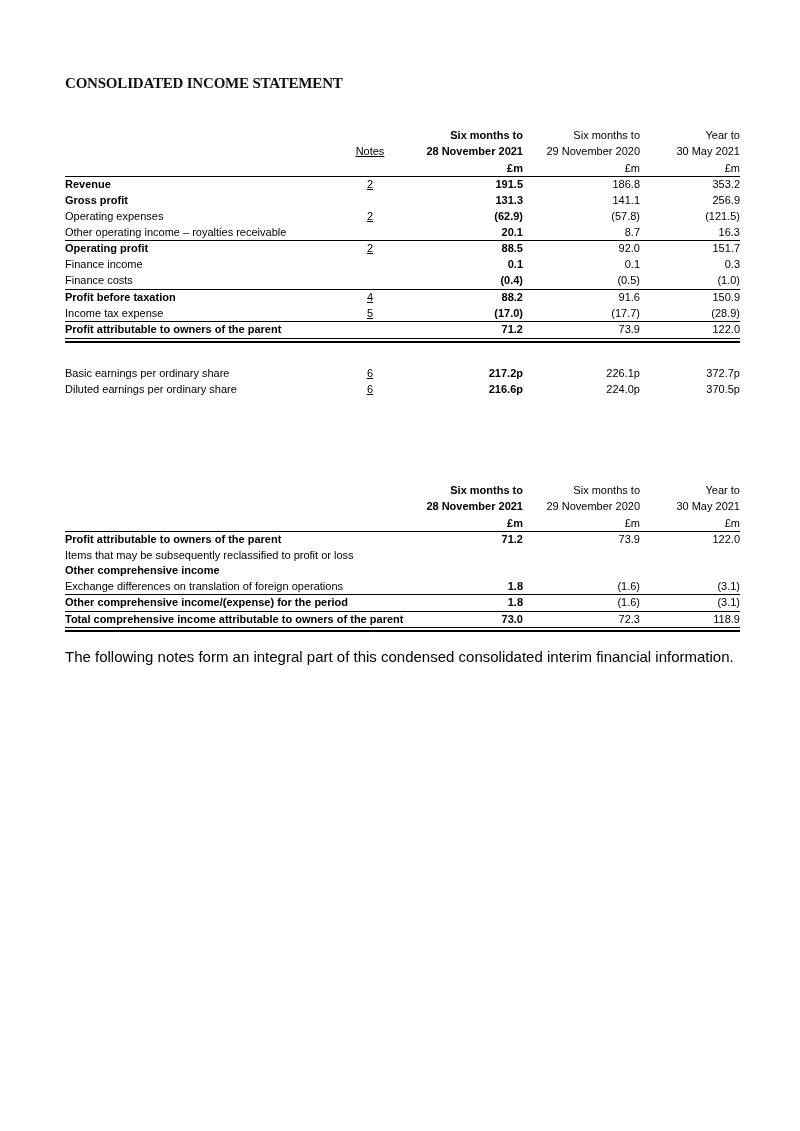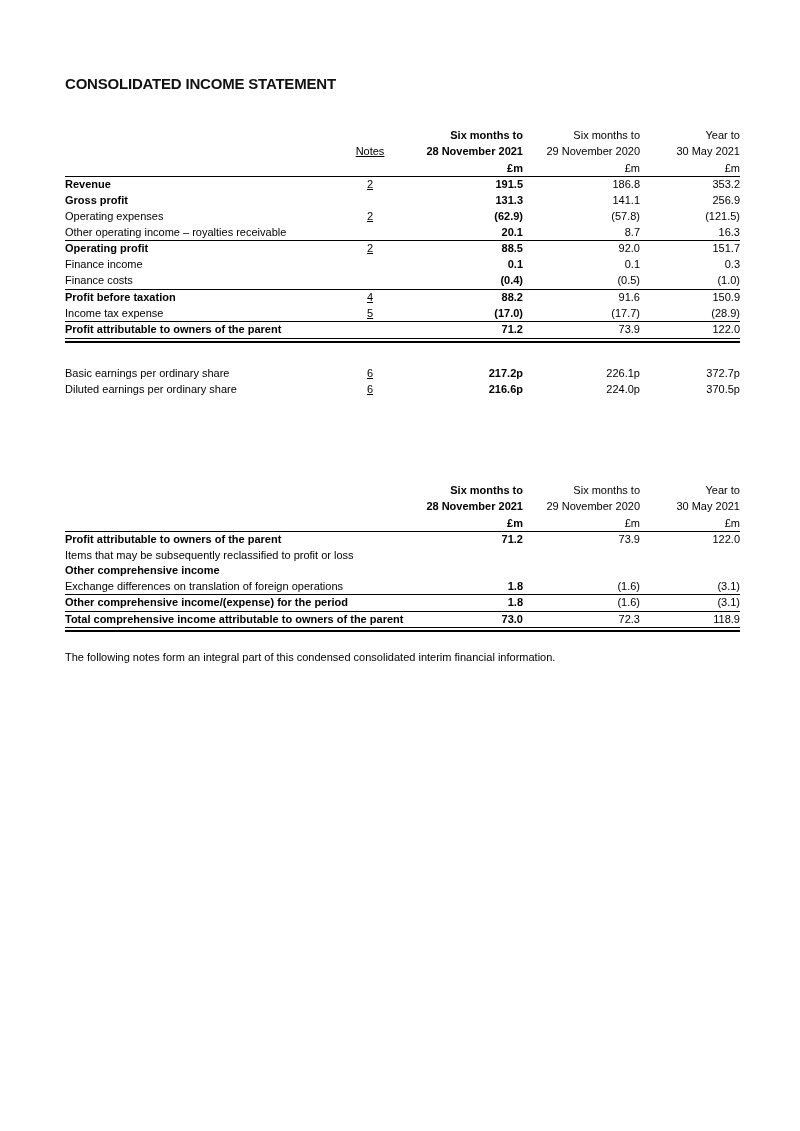--- a/index.html
+++ b/index.html
@@ -2,36 +2,36 @@
 <html><head>
 <meta charset="utf-8">
 <style>
   html,body{margin:0;padding:0;background:#ffffff;}
   .page{
     position:relative;width:800px;height:1131px;background:#fff;
     font-family:"Liberation Sans",sans-serif;color:#000;overflow:hidden;
   }
   .title{
     position:absolute;left:65px;margin:0;font-size:15px;font-weight:700;
-    letter-spacing:-0.2px;white-space:nowrap;color:#111;
+    letter-spacing:-0.2px;white-space:nowrap;color:#111;font-family:Liberation Serif, serif;
   }
   .tblwrap{position:absolute;left:65px;width:675px;}
   table.fin{width:675px;table-layout:fixed;border-collapse:collapse;}
   table.fin td{
     padding:0;font-size:11px;line-height:15.8px;vertical-align:bottom;
     white-space:nowrap;overflow:visible;color:#000;
   }
   table.fin thead td{line-height:16.4px;}
   table.t2 tbody td{line-height:15.5px;}
   .num{text-align:right;}
   .ctr{text-align:center;text-decoration:underline;}
   .b{font-weight:700;}
   tr.rule td{border-bottom:1px solid #000;}
   tr.thick td{height:2px;line-height:2px;font-size:2px;border-bottom:2px solid #000;}
-  .footnote{position:absolute;left:65px;margin:0;font-size:11px;line-height:14px;white-space:nowrap;}
+  .footnote{position:absolute;left:65px;margin:0;font-size:15px;line-height:14px;white-space:nowrap;}
 </style>
 </head>
 <body>
 
 <div class="page">
 
   <div class="title" style="top:75px">CONSOLIDATED INCOME STATEMENT</div>
 
   <div class="tblwrap" style="top:127px">
     <table class="fin">

